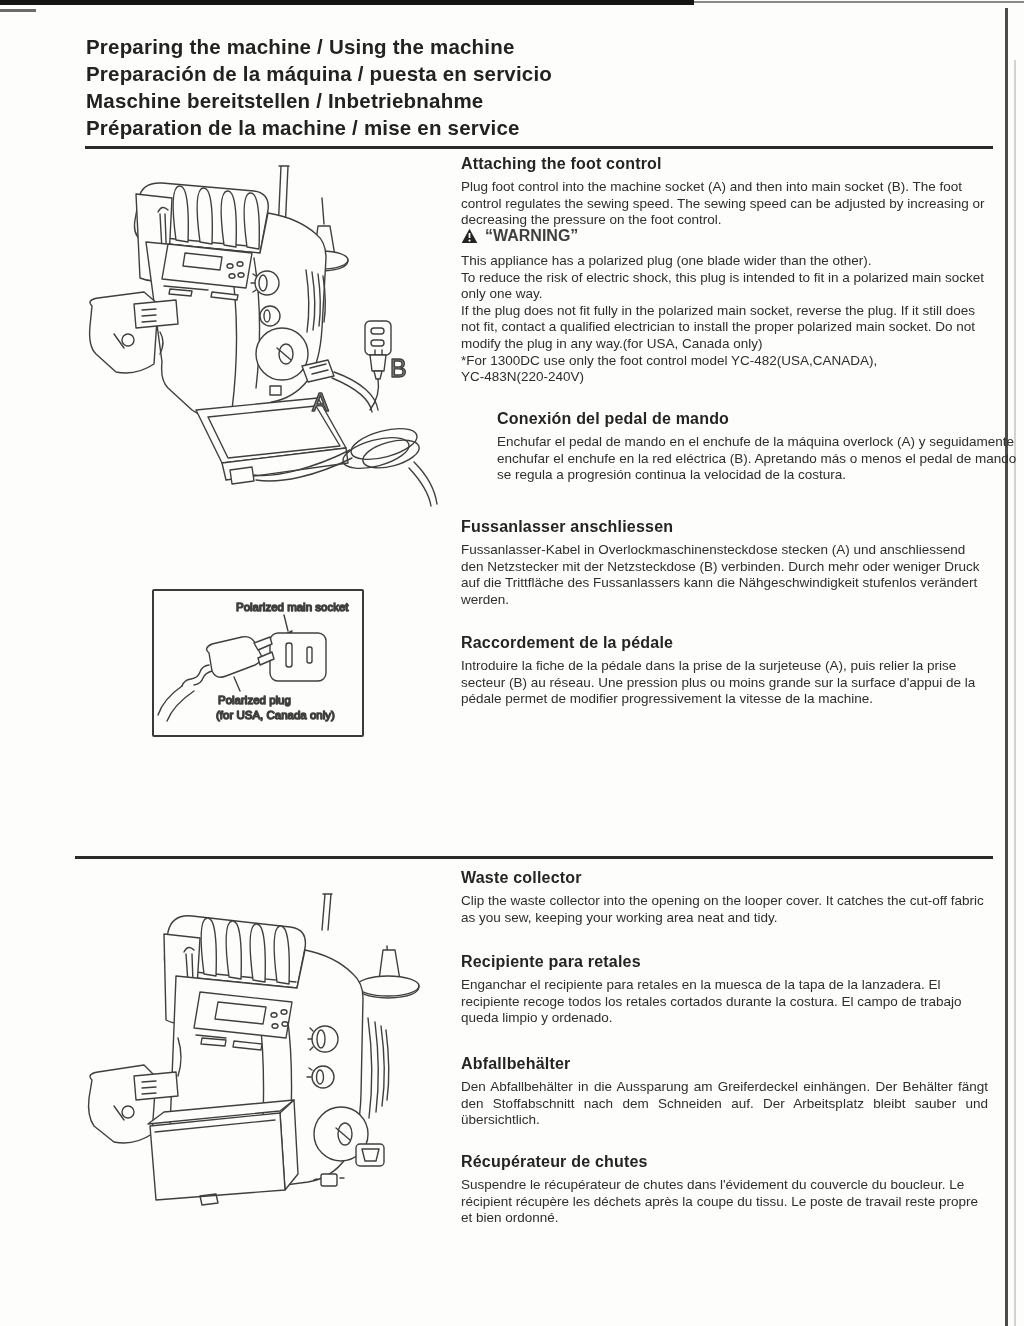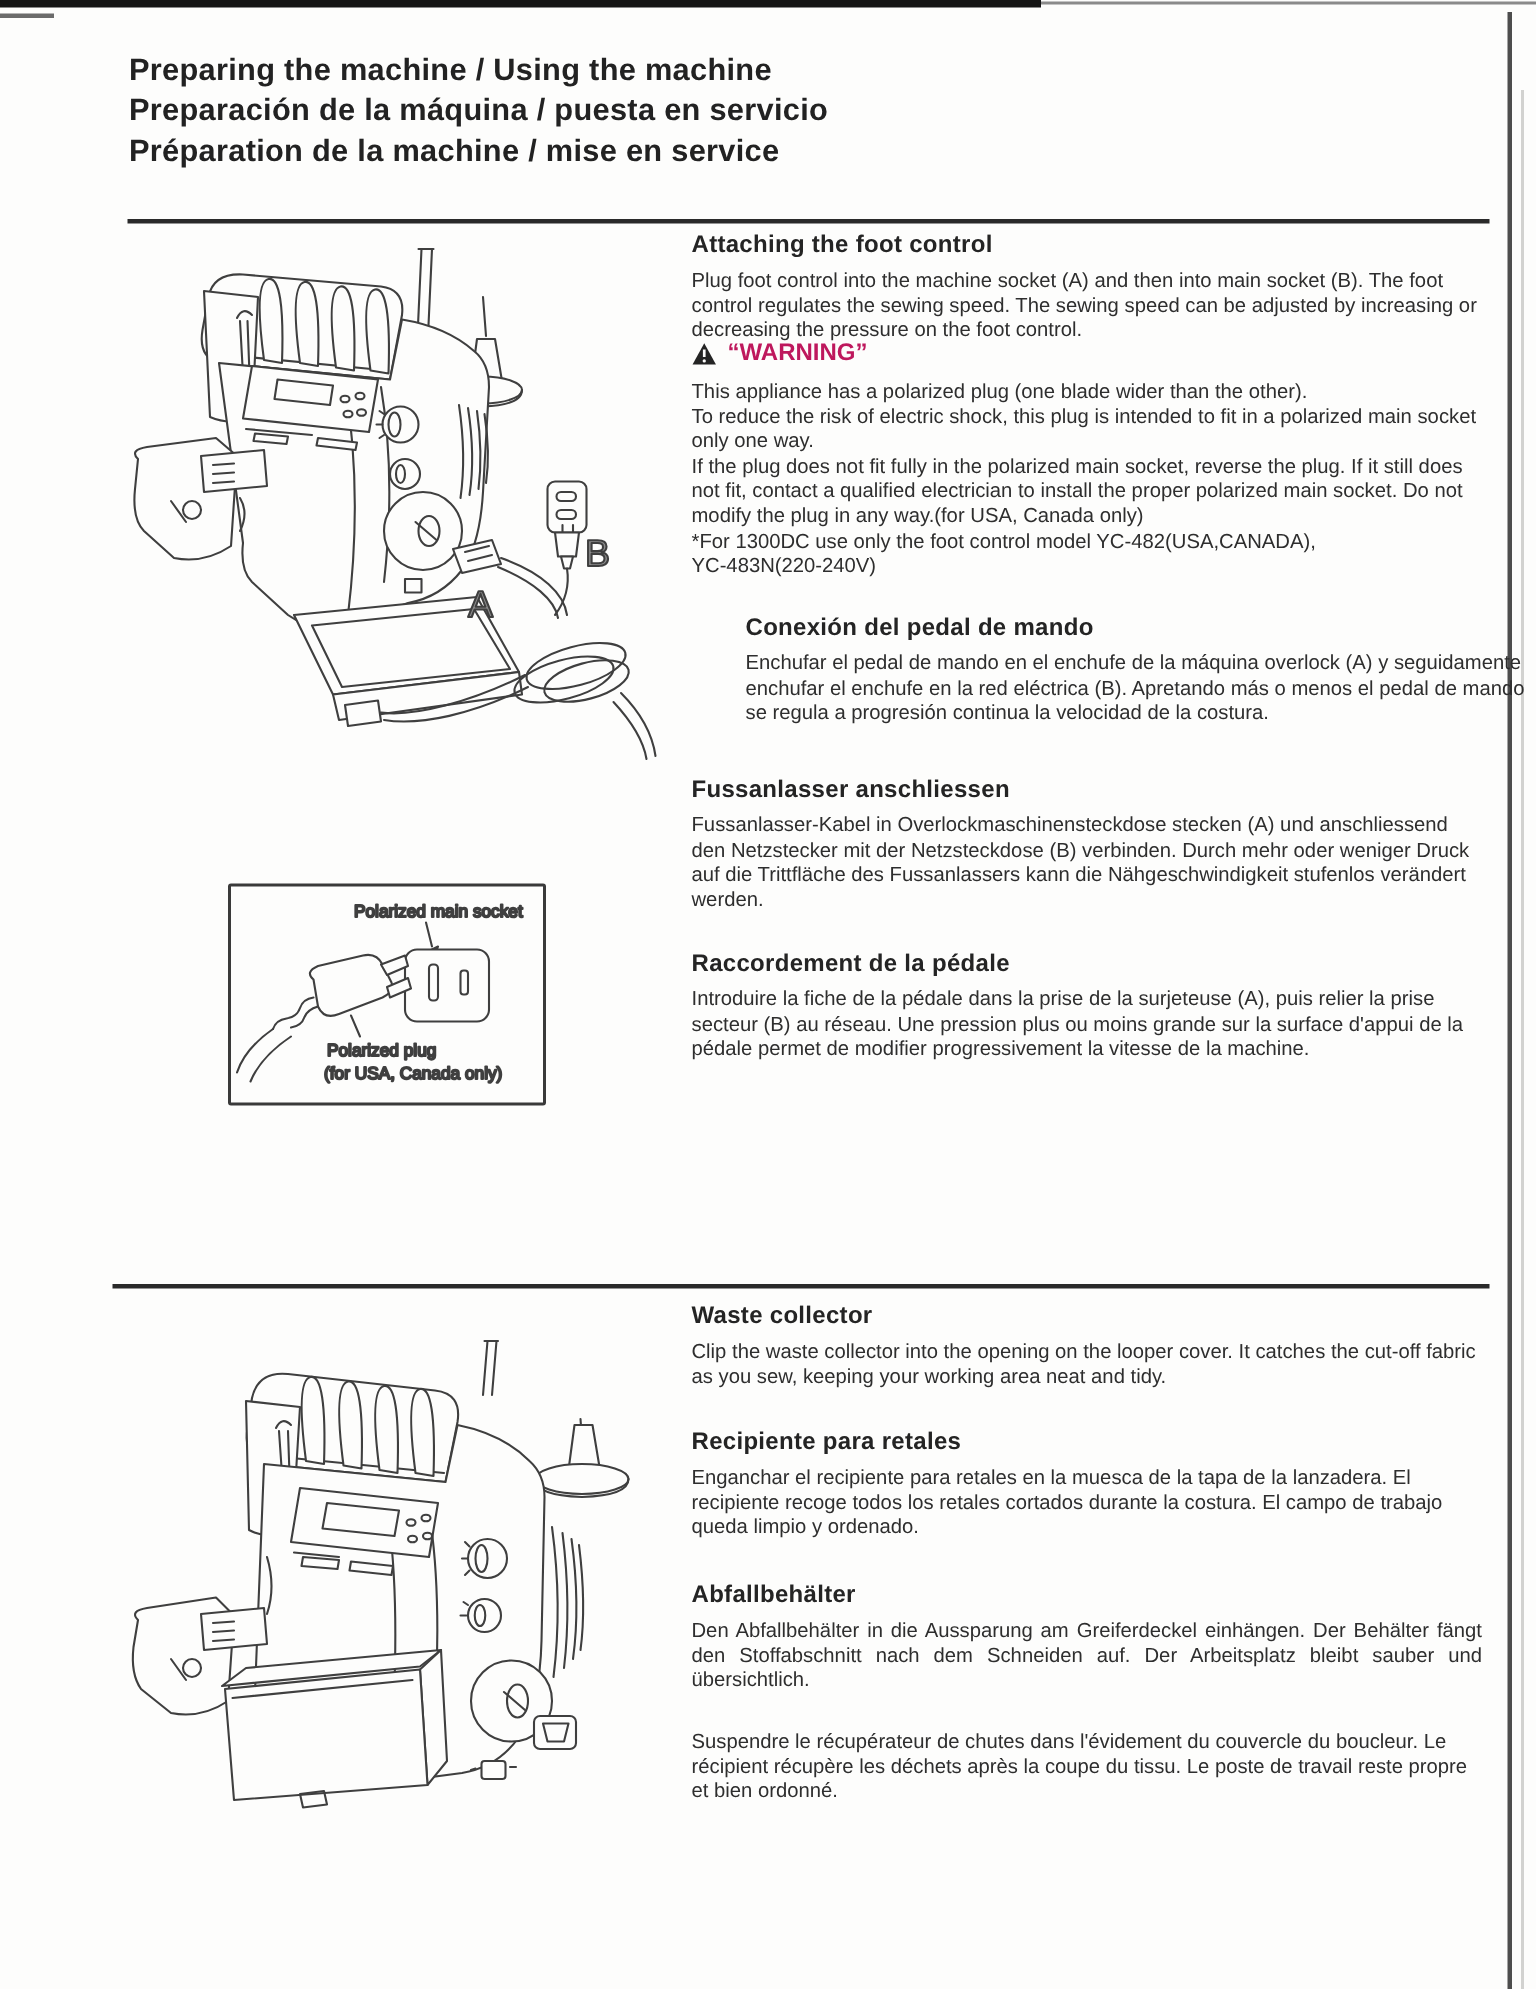--- a/index.html
+++ b/index.html
@@ -14,21 +14,21 @@
   .scanline-right2{position:absolute;top:60px;left:1014px;width:2px;height:1266px;background:#d2d2d0;}
 
   .titleblock{position:absolute;left:86px;top:33px;font-size:20.5px;font-weight:bold;line-height:27px;letter-spacing:.2px;color:#222;}
   .rule{position:absolute;background:#2a2a2a;height:3px;}
   .rule1{left:85px;top:146px;width:908px;}
   .rule2{left:75px;top:856px;width:918px;}
 
   .sec{position:absolute;left:461px;width:527px;}
   .sec h3{margin:0 0 6px 0;font-size:16px;font-weight:bold;letter-spacing:.2px;color:#242424;}
   .sec p{margin:0 0 3px 0;font-size:13.5px;line-height:16.6px;color:#2e2e2e;}
-  .warn-head{display:flex;align-items:center;gap:7px;margin:0 0 8px 0;font-size:16px;font-weight:bold;color:#be185d;}
+  .warn-head{display:flex;align-items:center;gap:7px;margin:0 0 8px 0;font-size:16px;font-weight:bold;color:#404040;}
   .warn-body p{margin:0;}
   .justify p{text-align:justify;}
 
   .fig{position:absolute;}
   .plugbox{
     position:absolute;left:152px;top:589px;width:212px;height:148px;
     border:2px solid #3a3a3a;border-radius:2px;background:#fdfdfc;box-sizing:border-box;
   }
   svg{display:block;}
   .lineart{stroke:#3f3f3f;stroke-width:1.4;fill:none;stroke-linejoin:round;stroke-linecap:round;}
@@ -43,20 +43,21 @@
 
   <div class="scanbar-dark"></div>
   <div class="scanbar-light"></div>
   <div class="scannotch"></div>
   <div class="scanline-right"></div>
   <div class="scanline-right2"></div>
 
   <div class="titleblock">
     <div>Preparing the machine / Using the machine</div>
     <div>Preparación de la máquina / puesta en servicio</div>
+    <div>Maschine bereitstellen / Inbetriebnahme</div>
     <div>Préparation de la machine / mise en service</div>
   </div>
 
   <div class="rule rule1"></div>
 
   <svg class="fig" style="left:84px;top:158px;" width="376" height="362" viewBox="0 0 376 362">
     <g class="lineart">
 
       <g>
         <path d="M193 95 L197 8 M200 95 L204 8 M195 8 L205 8"></path>
@@ -315,16 +316,17 @@
     <h3>Recipiente para retales</h3>
     <p>Enganchar el recipiente para retales en la muesca de la tapa de la lanzadera. El recipiente recoge todos los retales cortados durante la costura. El campo de trabajo queda limpio y ordenado.</p>
   </section>
 
   <section class="sec justify" style="top:1055px;">
     <h3>Abfallbehälter</h3>
     <p>Den Abfallbehälter in die Aussparung am Greiferdeckel einhängen. Der Behälter fängt den Stoffabschnitt nach dem Schneiden auf. Der Arbeitsplatz bleibt sauber und übersichtlich.</p>
   </section>
 
   <section class="sec" style="top:1153px;">
+    <h3>Récupérateur de chutes</h3>
     <p>Suspendre le récupérateur de chutes dans l'évidement du couvercle du boucleur. Le récipient récupère les déchets après la coupe du tissu. Le poste de travail reste propre et bien ordonné.</p>
   </section>
 
 </div>
 
 </body></html>

